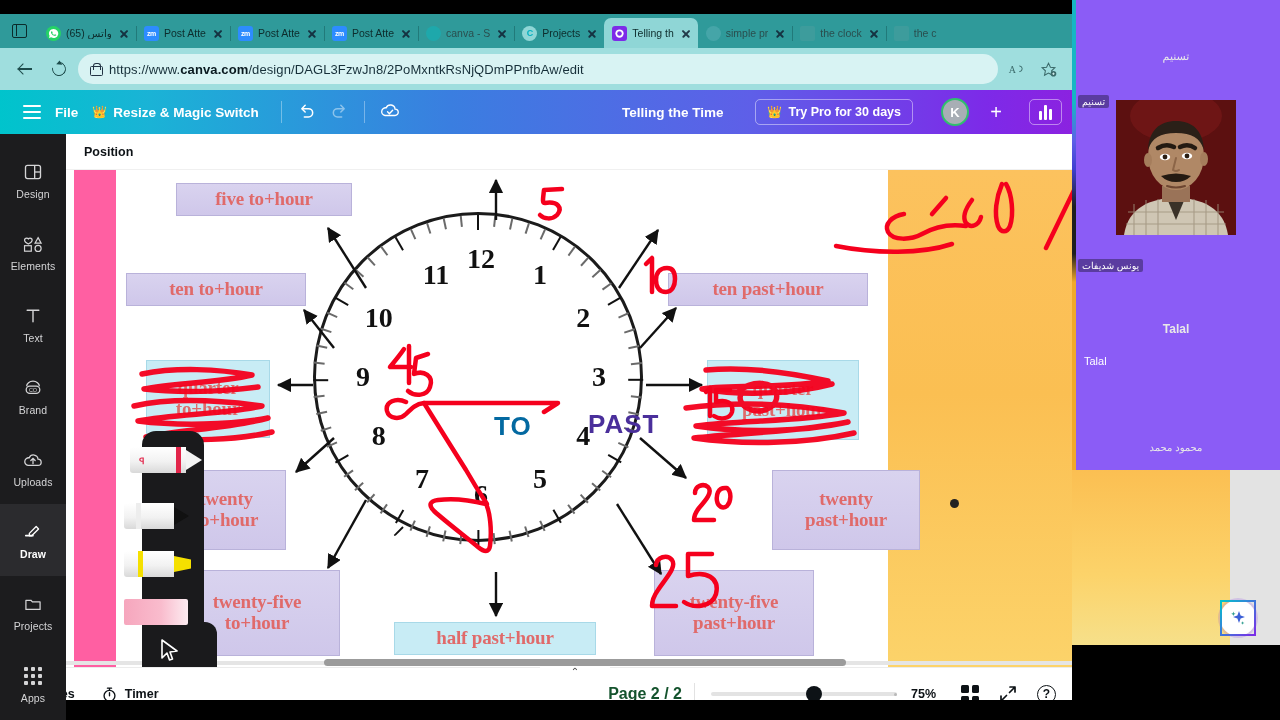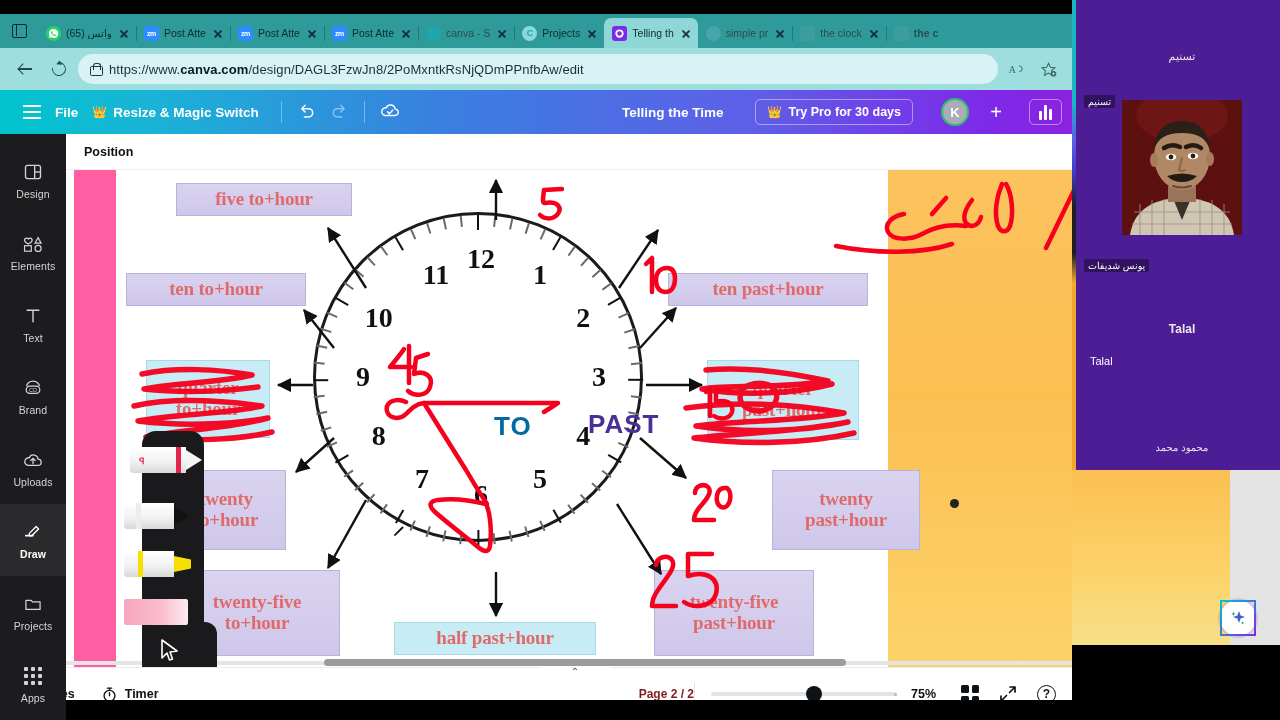--- a/index.html
+++ b/index.html
@@ -210,21 +210,21 @@
     border-radius:0 0 10px 10px; display:flex; align-items:flex-start; justify-content:center;
     font-size:10px; color:#444; z-index:5;
   }
 
   #statusbar {
     position:absolute; left:0; top:577px; width:1072px; height:53px; background:#fff;
     display:flex; align-items:center; padding:0 16px; border-top:1px solid #ececec;
   }
   .sb-btn { display:flex; align-items:center; gap:7px; font-size:12.5px; font-weight:600; color:#0d1216; margin-right:26px; }
   .st-spacer { flex:1 1 auto; }
-  .pagetxt { font-size:12px; font-weight:600; color:#7f1d1d; margin-right:0; }
+  .pagetxt { font-size:16px; font-weight:600; color:#14532d; margin-right:12px; }
   .stdiv { width:1px; height:22px; background:#e2e2e2; margin-right:16px; }
   #zoomslider { width:186px; height:16px; position:relative; margin-right:14px; }
   #zoomslider .ztrack { position:absolute; left:0; top:6px; width:186px; height:4px; background:#e3e3e3; border-radius:2px; }
   #zoomslider .zknob { position:absolute; left:95px; top:0; width:16px; height:16px; background:#0d1216; border-radius:50%; }
   #zoomslider .zend { position:absolute; right:0; top:6.5px; width:3px; height:3px; background:#b9b9b9; border-radius:50%; }
   .zoompct { font-size:12.5px; font-weight:700; color:#0d1216; margin-right:18px; min-width:32px; }
   .gridbtn { width:18px; height:18px; display:grid; grid-template-columns:1fr 1fr; grid-template-rows:1fr 1fr; gap:3px; margin-right:20px; }
   .gridbtn i { background:#0d1216; border-radius:1.5px; }
   .expandbtn { width:18px; height:18px; margin-right:20px; }
   .helpbtn { width:19px; height:19px; border:1.6px solid #0d1216; border-radius:50%;
@@ -238,21 +238,21 @@
   #tooltray-notch {
     position:absolute; left:125px; top:452px; width:26px; height:86px; background:#1a1a1c;
     border-radius:0 12px 12px 0; z-index:6;
   }
   .pen { position:absolute; height:26px; }
   .pen .body { position:absolute; left:0; top:0; height:26px; background:linear-gradient(180deg,#fff 0%,#f2f2f2 55%,#d9d9d9 100%); border-radius:3px 0 0 3px; }
   .pen .stripe { position:absolute; top:0; width:5px; height:26px; }
 
   
   #rightpanel {
-    position:absolute; left:1072px; top:0; width:208px; height:720px; background:#4c1d95;padding-left:6px;
+    position:absolute; left:1072px; top:0; width:208px; height:720px; background:#8b5cf6;
   }
   .vtile { position:relative; width:208px; }
   .vname-center { text-align:center; color:#e8e8e8; font-size:11px; }
   .vname-corner {
     position:absolute; left:4px; bottom:3px; color:#fff; font-size:9.5px;
     background:rgba(0,0,0,.35); padding:1px 4px; border-radius:2px;
   }
   #photo {
     position:absolute; left:44px; top:0px; width:120px; height:135px;
     background:radial-gradient(ellipse at 50% 45%, #6e1414 0%, #4a0d0d 52%, #280707 100%);
@@ -336,21 +336,21 @@
       <div class="ttl">simple pr</div>
       <div class="xbtn"></div>
     </div>
 
     <div class="tab sep dim">
       <div class="fav" style="background:#58a0a0;border-radius:2px;"></div>
       <div class="ttl">the clock</div>
       <div class="xbtn"></div>
     </div>
 
-    <div class="tab dim" style="min-width:50px;font-weight:bold;">
+    <div class="tab dim" style="min-width:50px;">
       <div class="fav" style="background:#58a0a0;border-radius:2px;"></div>
       <div class="ttl">the c</div>
     </div>
   </div>
 
   <div id="omnibar">
     <div class="nav-btn">
       <div class="arrow-left"></div>
     </div>
     <div class="nav-btn">

